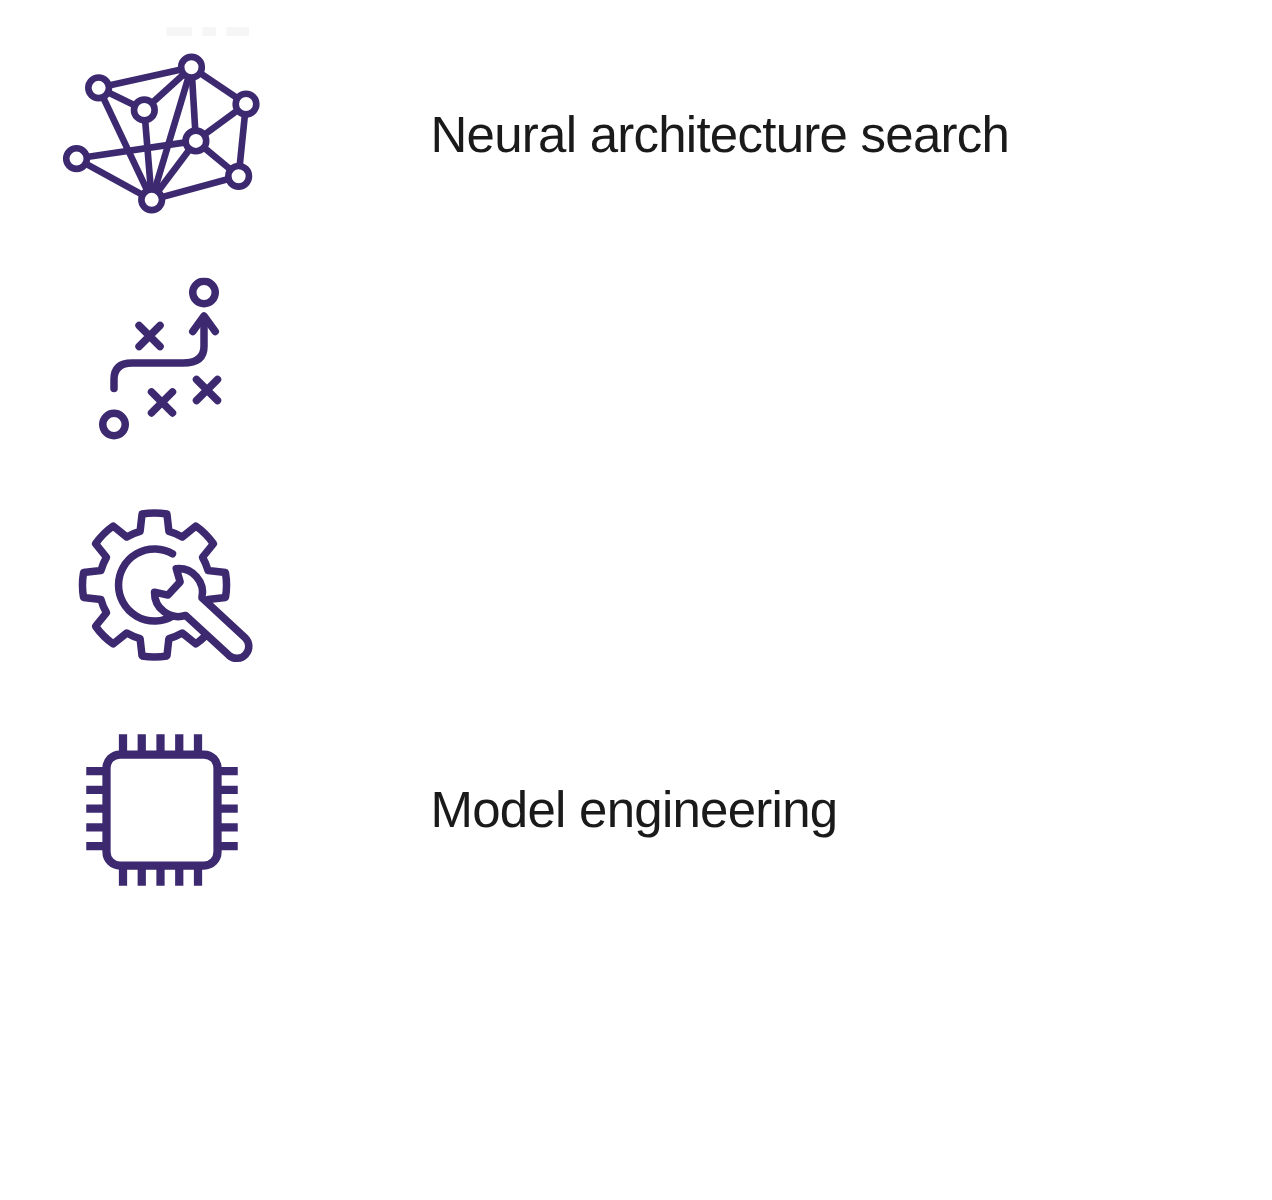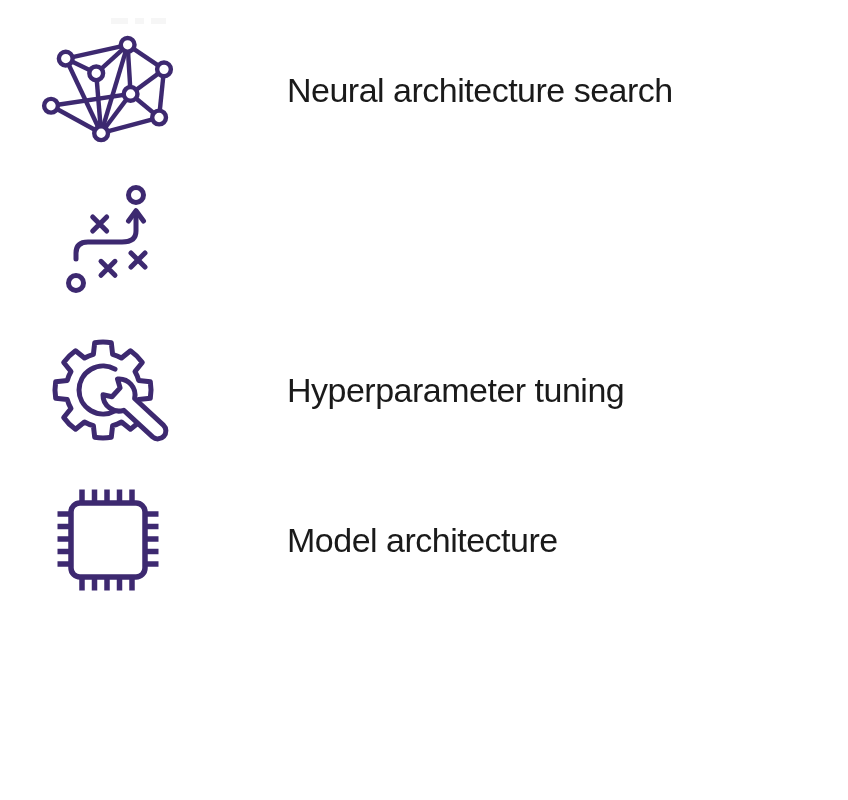--- a/index.html
+++ b/index.html
@@ -111,21 +111,20 @@
 
 
   <div class="row">
     <div class="icon-box">
       <svg width="124" height="105" viewBox="0 0 124 105">
         <path class="st" d="M 47.4 16.3 L 48.7 4.7 A 48 48 0 0 1 65.3 4.7 L 66.6 16.3 A 37 37 0 0 1 75.5 20 L 84.5 12.7 A 48 48 0 0 1 96.3 24.5 L 89 33.5 A 37 37 0 0 1 92.7 42.4 L 104.3 43.7 A 48 48 0 0 1 104.3 60.3 L 92.7 61.6 A 37 37 0 0 1 89 70.5 L 96.3 79.5 A 48 48 0 0 1 84.5 91.3 L 75.5 84 A 37 37 0 0 1 66.6 87.7 L 65.3 99.3 A 48 48 0 0 1 48.7 99.3 L 47.4 87.7 A 37 37 0 0 1 38.5 84 L 29.5 91.3 A 48 48 0 0 1 17.7 79.5 L 25 70.5 A 37 37 0 0 1 21.3 61.6 L 9.7 60.3 A 48 48 0 0 1 9.7 43.7 L 21.3 42.4 A 37 37 0 0 1 25 33.5 L 17.7 24.5 A 48 48 0 0 1 29.5 12.7 L 38.5 20 A 37 37 0 0 1 47.4 16.3 Z"></path>
         <path class="st st-round" d="M 69 31.2 A 24 24 0 1 0 69 72.8"></path>
         <path class="wfill" d="M 71.5 41.1 A 16 16 0 0 1 88.6 60.5 L 117.4 87.1 A 8 8 0 0 1 106.6 98.9 L 77.8 72.3 A 16 16 0 0 1 57 56.8 L 66 58.7 L 74.1 49.9 Z"></path>
       </svg>
     </div>
-    <div class="label">Hyperparameter tuning</div>
   </div>
 
   <div class="row">
     <div class="icon-box">
       <svg width="106" height="106" viewBox="0 0 106 106">
         <g class="st" style="stroke-width:5.5">
           <line x1="27" y1="2.5" x2="27" y2="16"></line>
           <line x1="39.5" y1="2.5" x2="39.5" y2="16"></line>
           <line x1="52" y1="2.5" x2="52" y2="16"></line>
           <line x1="64.5" y1="2.5" x2="64.5" y2="16"></line>
@@ -142,16 +141,16 @@
           <line x1="2.5" y1="77" x2="16" y2="77"></line>
           <line x1="90" y1="27" x2="103.5" y2="27"></line>
           <line x1="90" y1="39.5" x2="103.5" y2="39.5"></line>
           <line x1="90" y1="52" x2="103.5" y2="52"></line>
           <line x1="90" y1="64.5" x2="103.5" y2="64.5"></line>
           <line x1="90" y1="77" x2="103.5" y2="77"></line>
           <rect x="16" y="16" width="74" height="74" rx="9" fill="#ffffff"></rect>
         </g>
       </svg>
     </div>
-    <div class="label">Model architecture</div>
+    <div class="label">Model engineering</div>
   </div>
 
 </div>
 
 </body></html>

